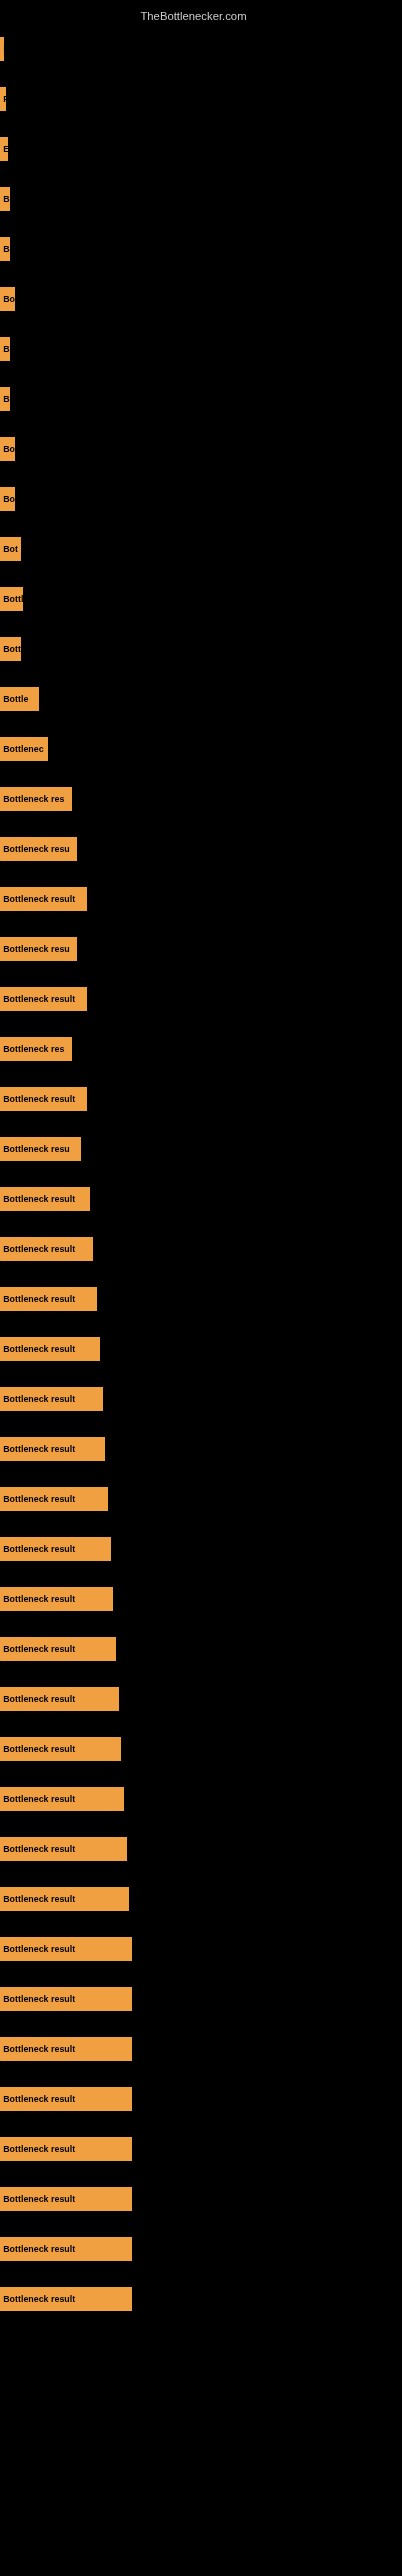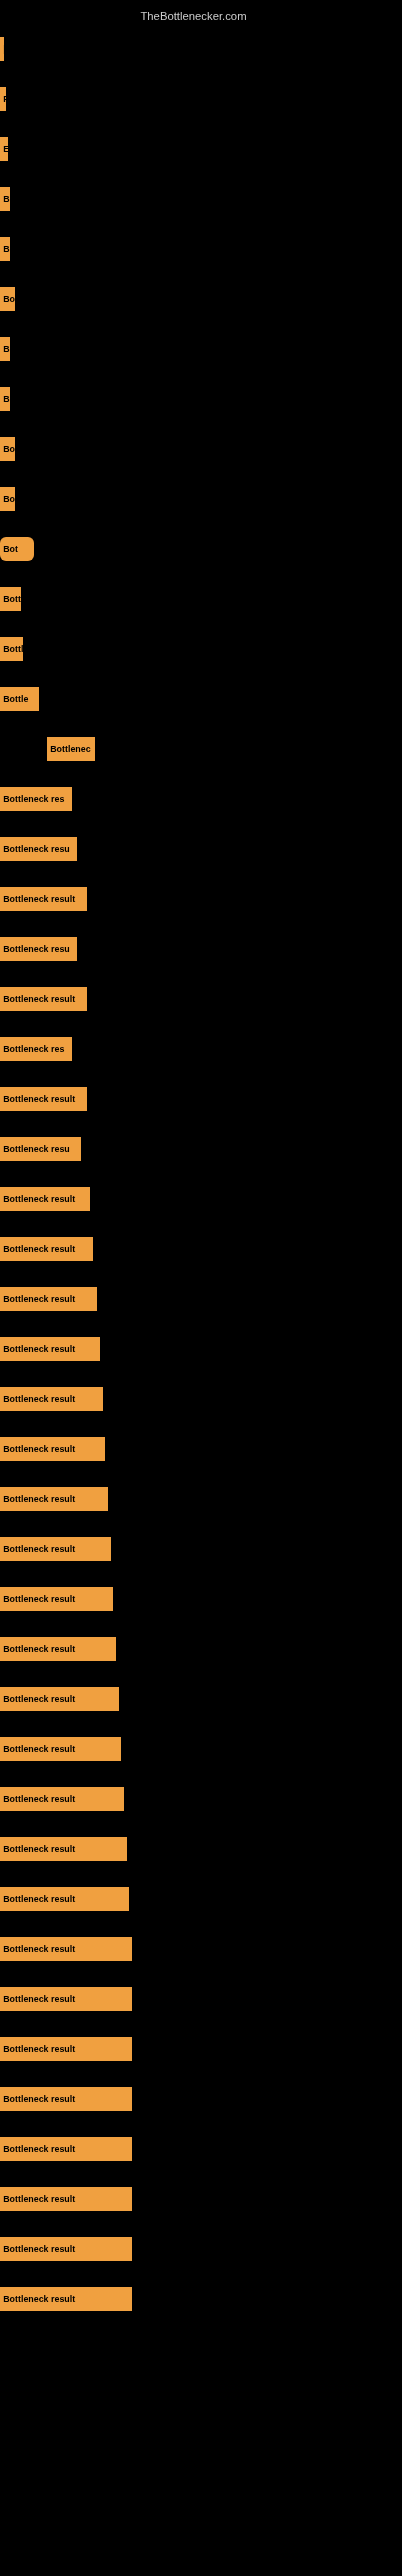--- a/index.html
+++ b/index.html
@@ -85,33 +85,33 @@
     <div class="bar-row">
       <div class="bar" style="width: 9.7px;">B</div>
     </div>
     <div class="bar-row">
       <div class="bar" style="width: 14.5px;">Bo</div>
     </div>
     <div class="bar-row">
       <div class="bar" style="width: 14.5px;">Bo</div>
     </div>
     <div class="bar-row">
-      <div class="bar" style="width: 34px; border-radius: 6px;">Bot</div>
+      <div class="bar" style="width: 21px;">Bot</div>
+    </div>
+    <div class="bar-row">
+      <div class="bar" style="width: 22.5px;">Bottl</div>
     </div>
     <div class="bar-row">
       <div class="bar" style="width: 21px;">Bott</div>
     </div>
     <div class="bar-row">
-      <div class="bar" style="width: 22.5px;">Bottl</div>
-    </div>
-    <div class="bar-row">
       <div class="bar" style="width: 39px;">Bottle</div>
     </div>
     <div class="bar-row">
-      <div class="bar" style="width: 48px; margin-left: 47px;">Bottlenec</div>
+      <div class="bar" style="width: 48px;">Bottlenec</div>
     </div>
     <div class="bar-row">
       <div class="bar" style="width: 72px;">Bottleneck res</div>
     </div>
     <div class="bar-row">
       <div class="bar" style="width: 77px;">Bottleneck resu</div>
     </div>
     <div class="bar-row">
       <div class="bar" style="width: 87px;">Bottleneck result</div>
     </div>

